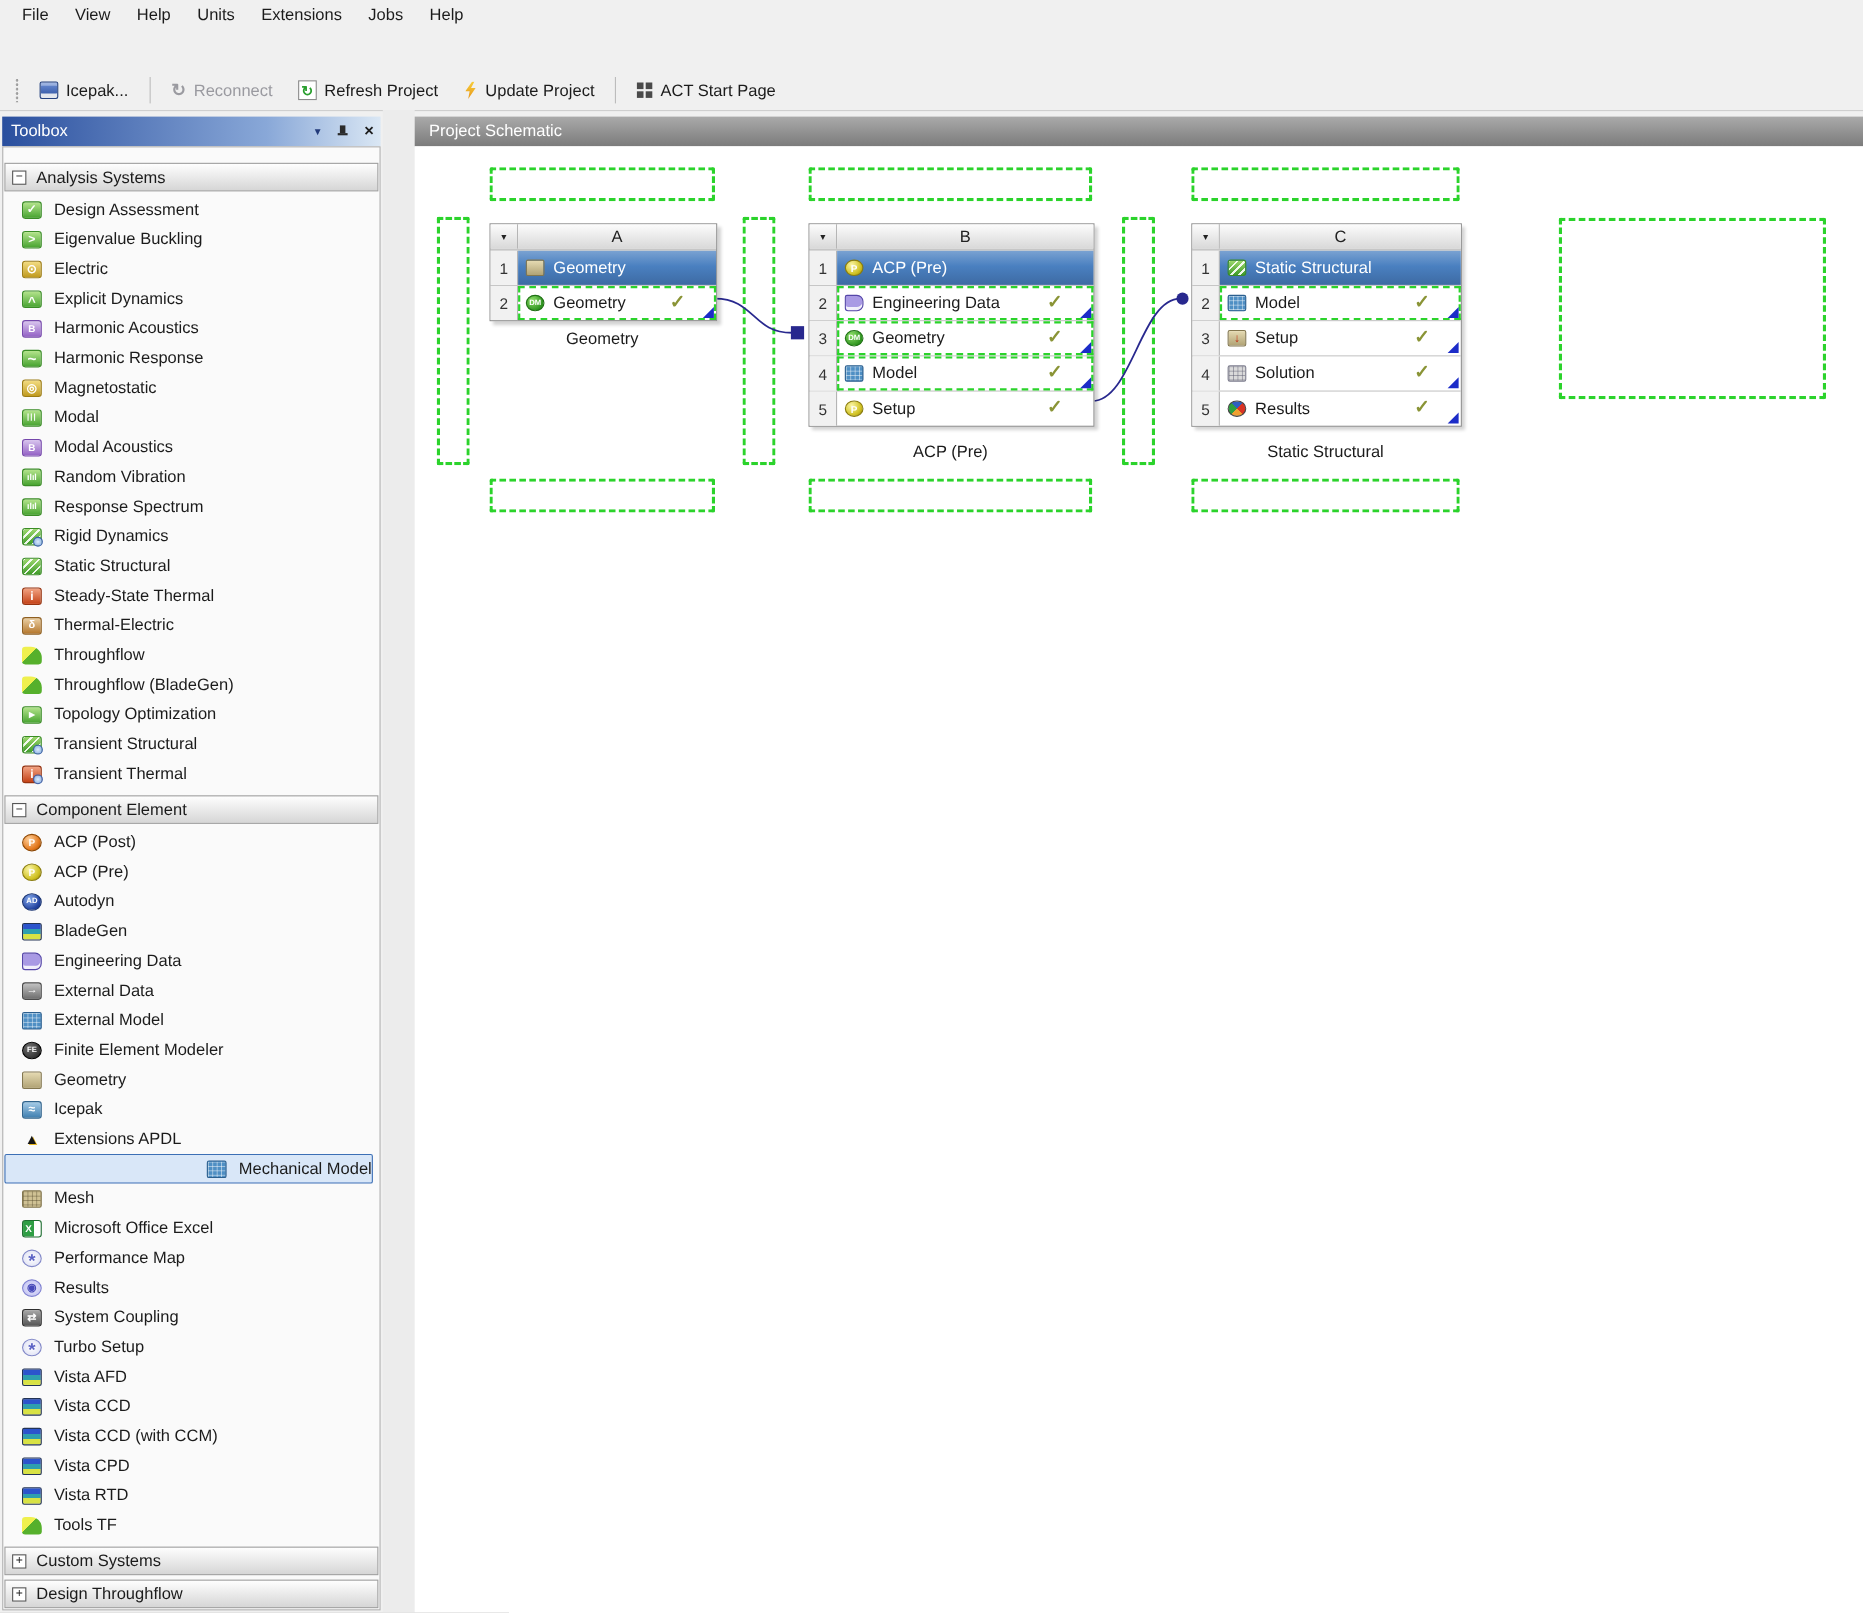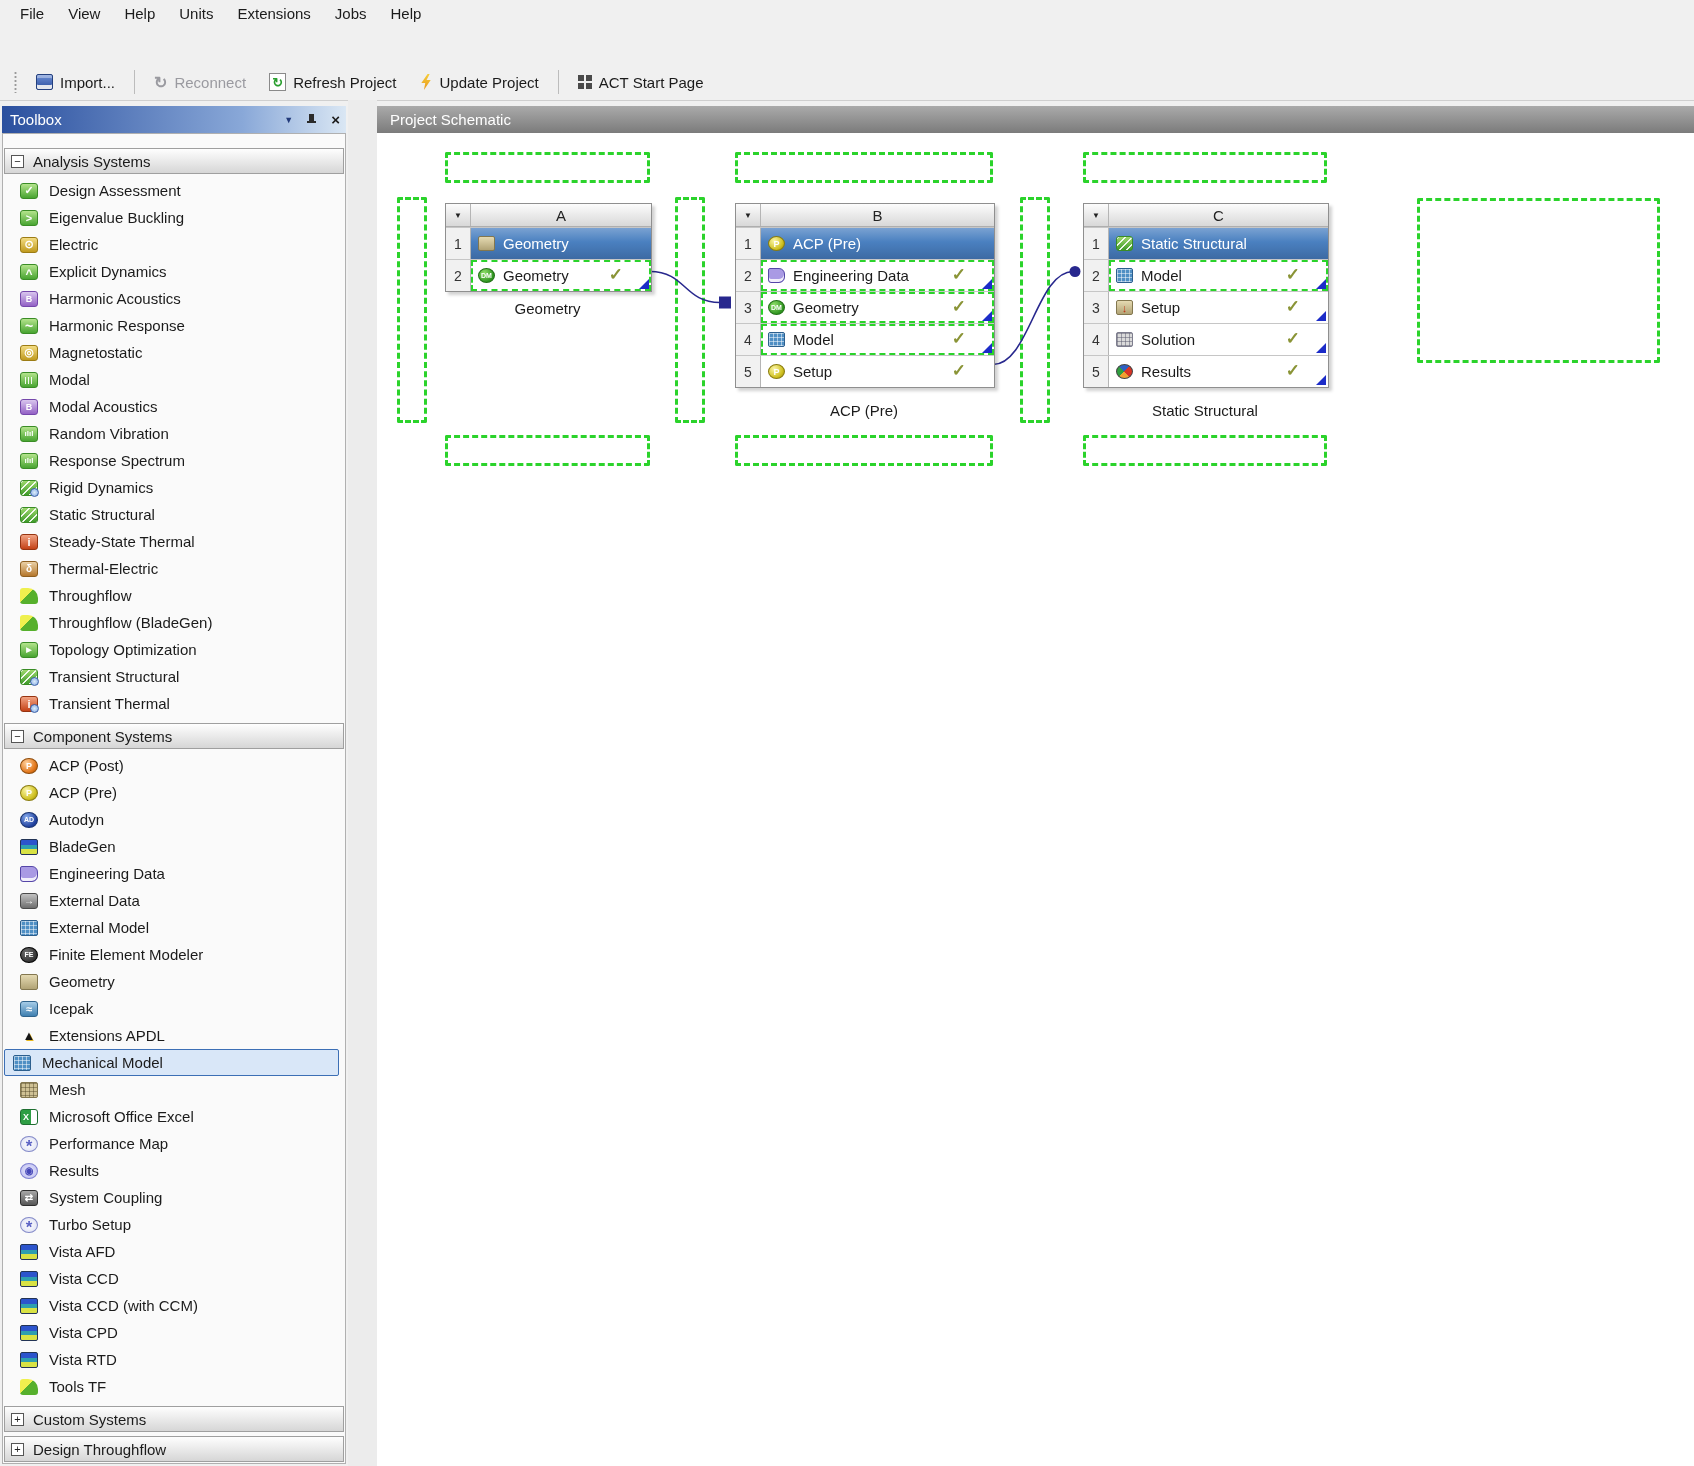--- a/index.html
+++ b/index.html
@@ -74,21 +74,21 @@
   .tbx-body{position:absolute;left:2px;top:133px;width:344px;bottom:2px;background:#fafafa;
       border:1px solid #b0b0b0;box-sizing:border-box;overflow:hidden;}
   .tbx-section-header{margin:4px 1px 0 1px;height:24px;background:linear-gradient(#fefefe,#d6d6d6);
       border:1px solid #9f9f9f;display:flex;align-items:center;gap:9px;padding-left:6px;font-size:15px;color:#1b1b1b;}
   .tbx-section-header:first-child{margin-top:14px;}
   .expand-box{width:11px;height:11px;border:1px solid #555;background:#fff;display:flex;align-items:center;
       justify-content:center;font-size:11px;line-height:9px;color:#222;flex:none;}
   .tbx-items{padding:3px 0 2px 0;}
   .tbx-item{height:27px;display:flex;align-items:center;gap:11px;padding-left:17px;font-size:15px;position:relative;}
   .tbx-item.selected{background:var(--selfill);border:1px solid var(--selborder);border-radius:2px;
-      margin:0 6px 0 1px;padding-left:8px;height:25px;}
+      margin:0 6px 0 1px;padding-left:25px;height:25px;justify-content:flex-end;}
   
   .ic{width:18px;height:16px;border-radius:3px;display:inline-flex;align-items:center;justify-content:center;
       font-size:9px;font-weight:bold;color:#fff;flex:none;box-sizing:border-box;position:relative;}
   .ic::after{color:#fff;}
   
   [data-icon="design-assessment-icon"],[data-icon="eigenvalue-buckling-icon"],[data-icon="explicit-dynamics-icon"],
   [data-icon="harmonic-response-icon"],[data-icon="modal-icon"],[data-icon="random-vibration-icon"],
   [data-icon="response-spectrum-icon"],[data-icon="topology-optimization-icon"]
       {background:linear-gradient(#b4e48c,#48a431);border:1px solid #3a8c26;}
   [data-icon="design-assessment-icon"]::after{content:"✓";font-size:11px;}
@@ -213,21 +213,21 @@
       <span class="menu-item">Units</span>
       <span class="menu-item">Extensions</span>
       <span class="menu-item">Jobs</span>
       <span class="menu-item">Help</span>
     </div>
 
 
   <div class="actionbar" id="actionbar">
       <div class="act-item">
         <span class="ai" data-icon="import-icon"></span>
-        <span>Import...</span>
+        <span>Icepak...</span>
       </div>
       <span class="act-sep"></span>
       <div class="act-item disabled">
         <span class="ai" data-icon="reconnect-icon">↻</span>
         <span>Reconnect</span>
       </div>
       <div class="act-item">
         <span class="ai" data-icon="refresh-project-icon">↻</span>
         <span>Refresh Project</span>
       </div>
@@ -332,21 +332,21 @@
           <span class="ic" data-icon="transient-structural-icon"></span>
           <span>Transient Structural</span>
         </div>
         <div class="tbx-item">
           <span class="ic" data-icon="transient-thermal-icon"></span>
           <span>Transient Thermal</span>
         </div>
       </div>
       <div class="tbx-section-header">
         <span class="expand-box">−</span>
-        <span>Component Systems</span>
+        <span>Component Element</span>
       </div>
       <div class="tbx-items">
         <div class="tbx-item">
           <span class="ic" data-icon="acp-post-icon"></span>
           <span>ACP (Post)</span>
         </div>
         <div class="tbx-item">
           <span class="ic" data-icon="acp-pre-icon"></span>
           <span>ACP (Pre)</span>
         </div>

